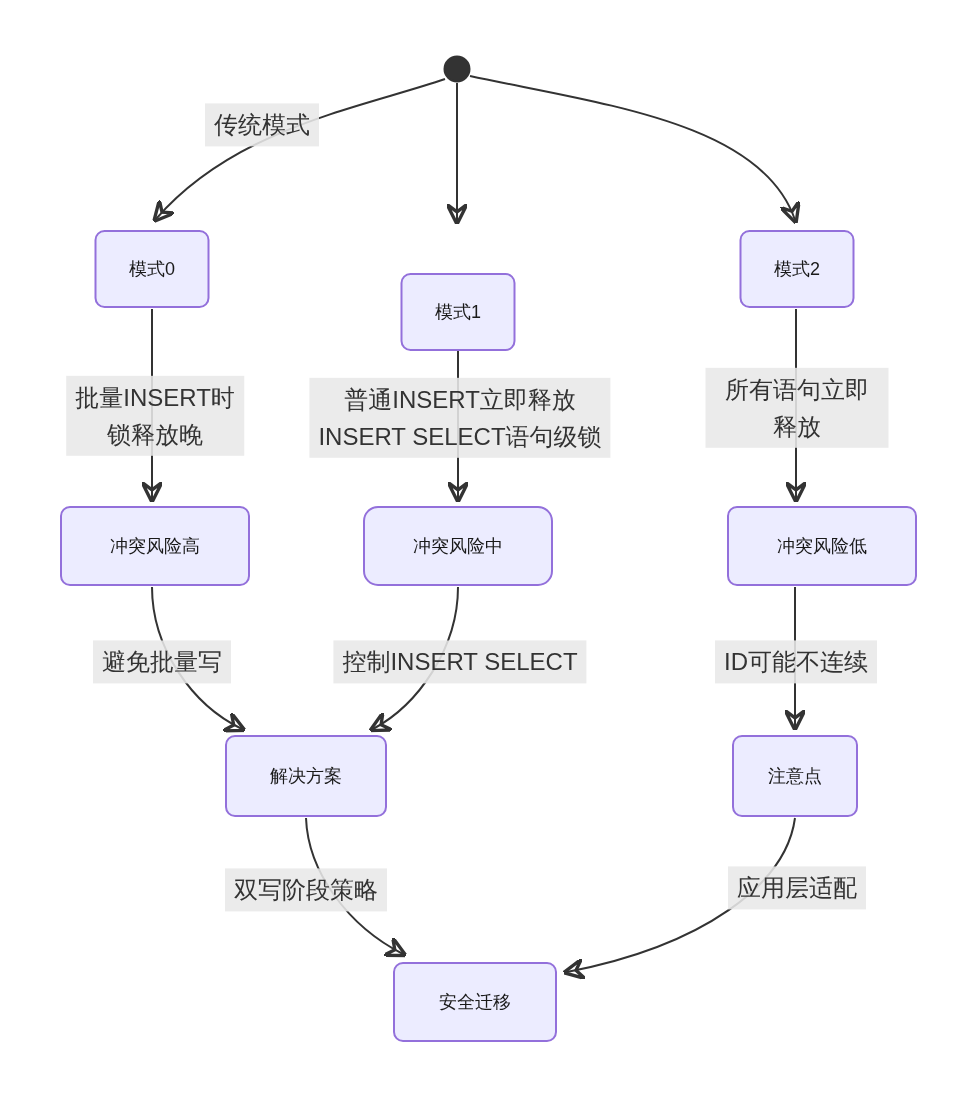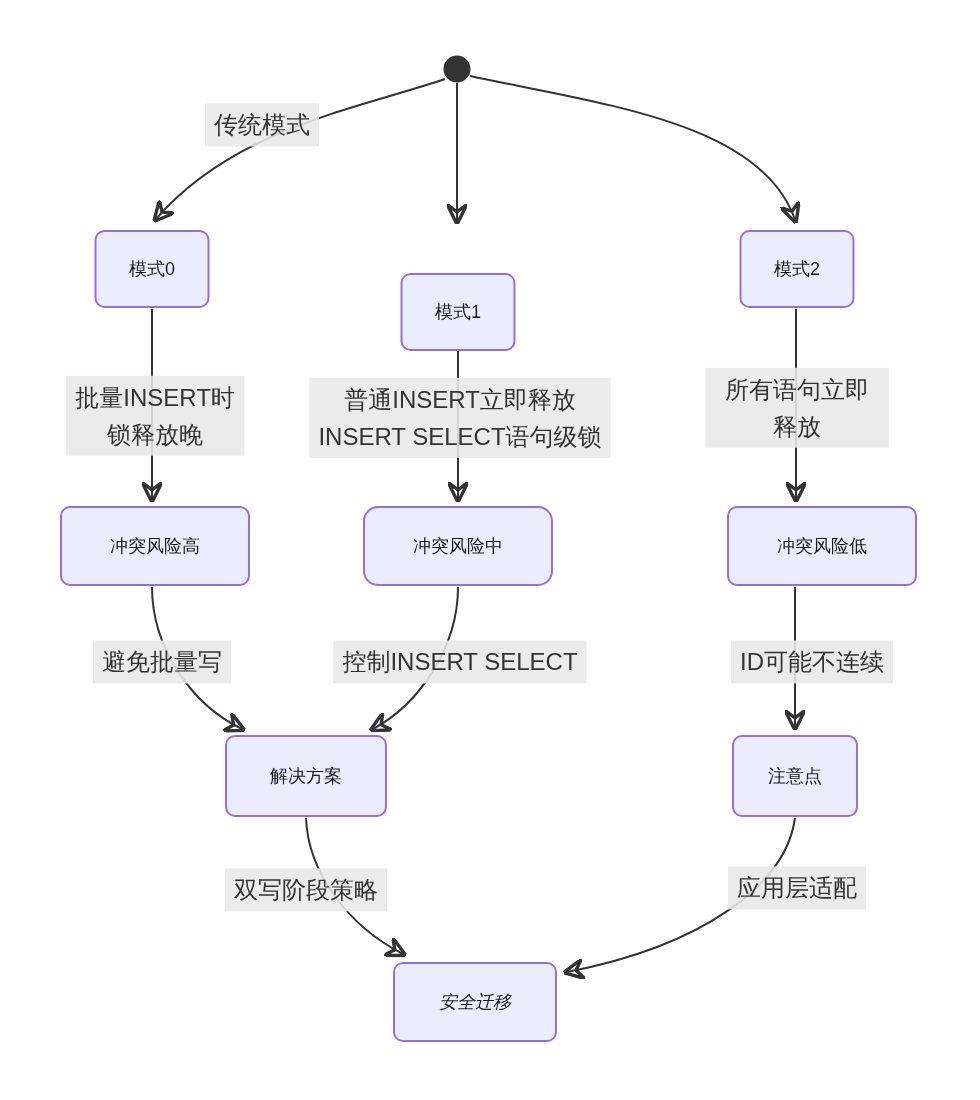--- a/index.html
+++ b/index.html
@@ -75,21 +75,21 @@
   </svg>
 
   <div class="edge-label" style="left:262px;top:125px;">传统模式</div>
   <div class="edge-label" style="left:155px;top:416px;">批量INSERT时
 锁释放晚</div>
   <div class="edge-label" style="left:460px;top:418px;">普通INSERT立即释放
 INSERT SELECT语句级锁</div>
   <div class="edge-label" style="left:797px;top:408px;">所有语句立即释放</div>
   <div class="edge-label" style="left:162px;top:662px;">避免批量写</div>
   <div class="edge-label" style="left:460px;top:662px;">控制INSERT SELECT</div>
-  <div class="edge-label" style="left:796px;top:662px;margin-left:16px;">ID可能不连续</div>
+  <div class="edge-label" style="left:796px;top:662px;">ID可能不连续</div>
   <div class="edge-label" style="left:306px;top:890px;text-align:center;">双写阶段策略</div>
   <div class="edge-label" style="left:797px;top:888px;">应用层适配</div>
 
   <div class="start-state" style="left:457px;top:69px;"></div>
 
   <div class="state-node" style="left:152px;top:269px;width:115px;height:78px;">
     <span>模式0</span>
   </div>
   <div class="state-node" style="left:458px;top:269px;width:115px;height:78px;margin-top:43px;">
     <span>模式1</span>
@@ -108,17 +108,17 @@
     <span>冲突风险低</span>
   </div>
 
   <div class="state-node" style="left:306px;top:776px;width:162px;height:82px;">
     <span>解决方案</span>
   </div>
   <div class="state-node" style="left:795px;top:776px;width:126px;height:82px;">
     <span>注意点</span>
   </div>
 
-  <div class="state-node" style="left:475px;top:1002px;width:164px;height:80px;font-style:italic;">
+  <div class="state-node" style="left:475px;top:1002px;width:164px;height:80px;">
     <span>安全迁移</span>
   </div>
 
 </div>
 
 </body></html>

